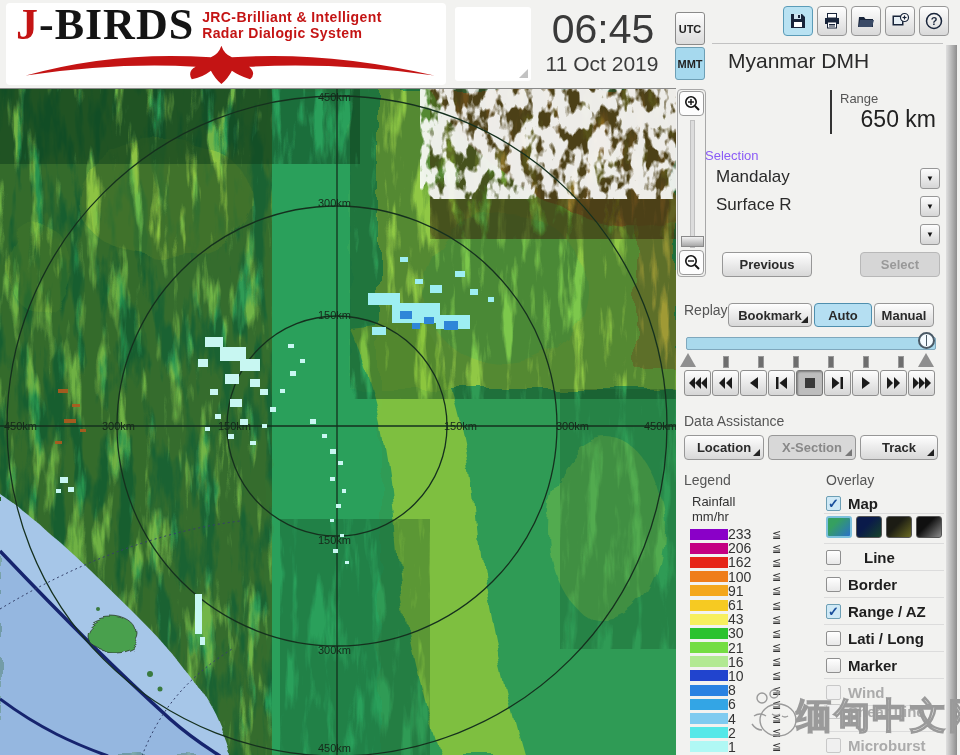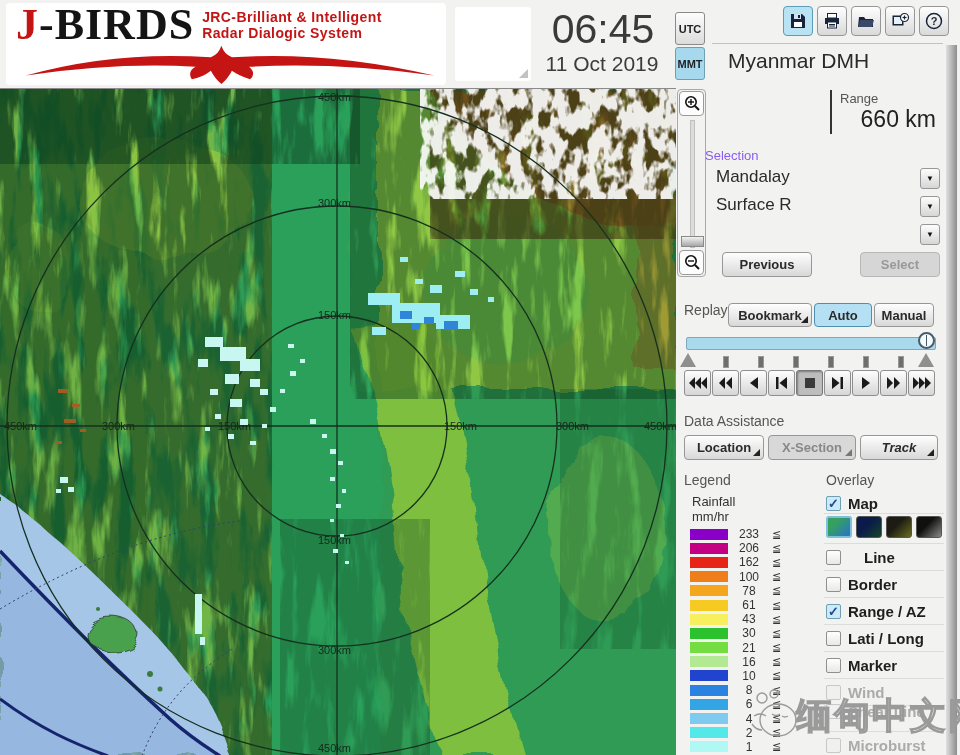--- a/index.html
+++ b/index.html
@@ -56,30 +56,30 @@
   .rthumb:after{content:"";position:absolute;left:6px;top:1px;width:1px;height:11px;background:#4a5a66;}
   .tick{top:356px;width:4px;height:10px;background:#6e6e6e;border:1px solid #999;}
   .tri-marker{top:353px;width:0;height:0;border-left:8px solid transparent;border-right:8px solid transparent;border-bottom:14px solid #8f8f8f;}
   .pbtn{top:370px;width:27px;height:26px;border:1px solid #8f8f8f;border-radius:3px;background:linear-gradient(#fdfdfd,#d6d6d6);
         display:flex;align-items:center;justify-content:center;box-sizing:border-box;}
   .pbtn.pressed{background:#bdbdbd;border-color:#777;box-shadow:inset 1px 1px 2px rgba(0,0,0,.35);}
 
   .da-label{left:684px;top:413px;font-size:14px;color:#555;}
   .loc-btn{left:684px;top:435px;width:80px;height:25px;}
   .xsec-btn{left:768px;top:435px;width:88px;height:25px;background:#d8d8d8;color:#888;}
-  .track-btn{left:860px;top:435px;width:78px;height:25px;font-style:italic;}
+  .track-btn{left:860px;top:435px;width:78px;height:25px;}
   .legend-label{left:684px;top:472px;font-size:14px;color:#555;}
   .overlay-label{left:826px;top:472px;font-size:14px;color:#555;}
 
   
   .lg-title{left:692px;font-size:13px;color:#333;}
   .legend-rows{left:690px;top:527px;width:112px;}
   .lg-row{display:flex;align-items:center;height:14.2px;}
   .lg-swatch{width:38px;height:11px;}
-  .lg-val{width:42px;text-align:center;font-size:12px;color:#333;}
+  .lg-val{width:42px;text-align:left;font-size:14px;color:#333;}
   .lg-op{margin-left:2px;font-size:11px;color:#333;}
 
   
   .ov-row{left:824px;width:122px;height:22px;display:flex;align-items:center;}
   .ov-sep{left:824px;width:120px;height:1px;background:#dcdcdc;}
   .cb{width:15px;height:15px;border:1px solid #8f8f8f;border-radius:2px;background:linear-gradient(#fff,#e8e8e8);
       margin-left:2px;display:flex;align-items:center;justify-content:center;font-size:13px;font-weight:bold;color:#1a4f9c;box-sizing:border-box;}
   .ov-lbl{margin-left:7px;font-size:15px;font-weight:bold;color:#1e1e1e;}
   .ov-row.dis .cb{border-color:#c8c8c8;background:#f0f0f0;}
   .ov-row.dis .ov-lbl{color:#ababab;}
@@ -350,21 +350,21 @@
       <text x="10" y="14" text-anchor="middle" font-size="11" font-weight="bold" fill="#18243a" font-family="Liberation Sans, sans-serif">?</text>
     </svg>
   </div>
   <div class="abs collapse"></div>
   <div class="abs side-strip"></div>
   <div class="abs hdr-div"></div>
 
   <div class="abs station">Myanmar DMH</div>
   <div class="abs range-bar"></div>
   <div class="abs range-label">Range</div>
-  <div class="abs range-value">660 km</div>
+  <div class="abs range-value">650 km</div>
 
   <div class="abs sel-label">Selection</div>
   <div class="abs dd-text dd1">Mandalay</div>
   <div class="abs ddbtn" style="top:168px;">
       <span>▼</span>
     </div>
   <div class="abs dd-text dd2">Surface R</div>
   <div class="abs ddbtn" style="top:196px;">
       <span>▼</span>
     </div>
@@ -482,21 +482,21 @@
         <span class="lg-val">162</span>
         <span class="lg-op">≦</span>
       </div>
     <div class="lg-row">
         <span class="lg-swatch" style="background-color: rgb(239, 125, 26);"></span>
         <span class="lg-val">100</span>
         <span class="lg-op">≦</span>
       </div>
     <div class="lg-row">
         <span class="lg-swatch" style="background-color: rgb(244, 167, 28);"></span>
-        <span class="lg-val">78</span>
+        <span class="lg-val">91</span>
         <span class="lg-op">≦</span>
       </div>
     <div class="lg-row">
         <span class="lg-swatch" style="background-color: rgb(246, 202, 34);"></span>
         <span class="lg-val">61</span>
         <span class="lg-op">≦</span>
       </div>
     <div class="lg-row">
         <span class="lg-swatch" style="background-color: rgb(247, 239, 94);"></span>
         <span class="lg-val">43</span>

